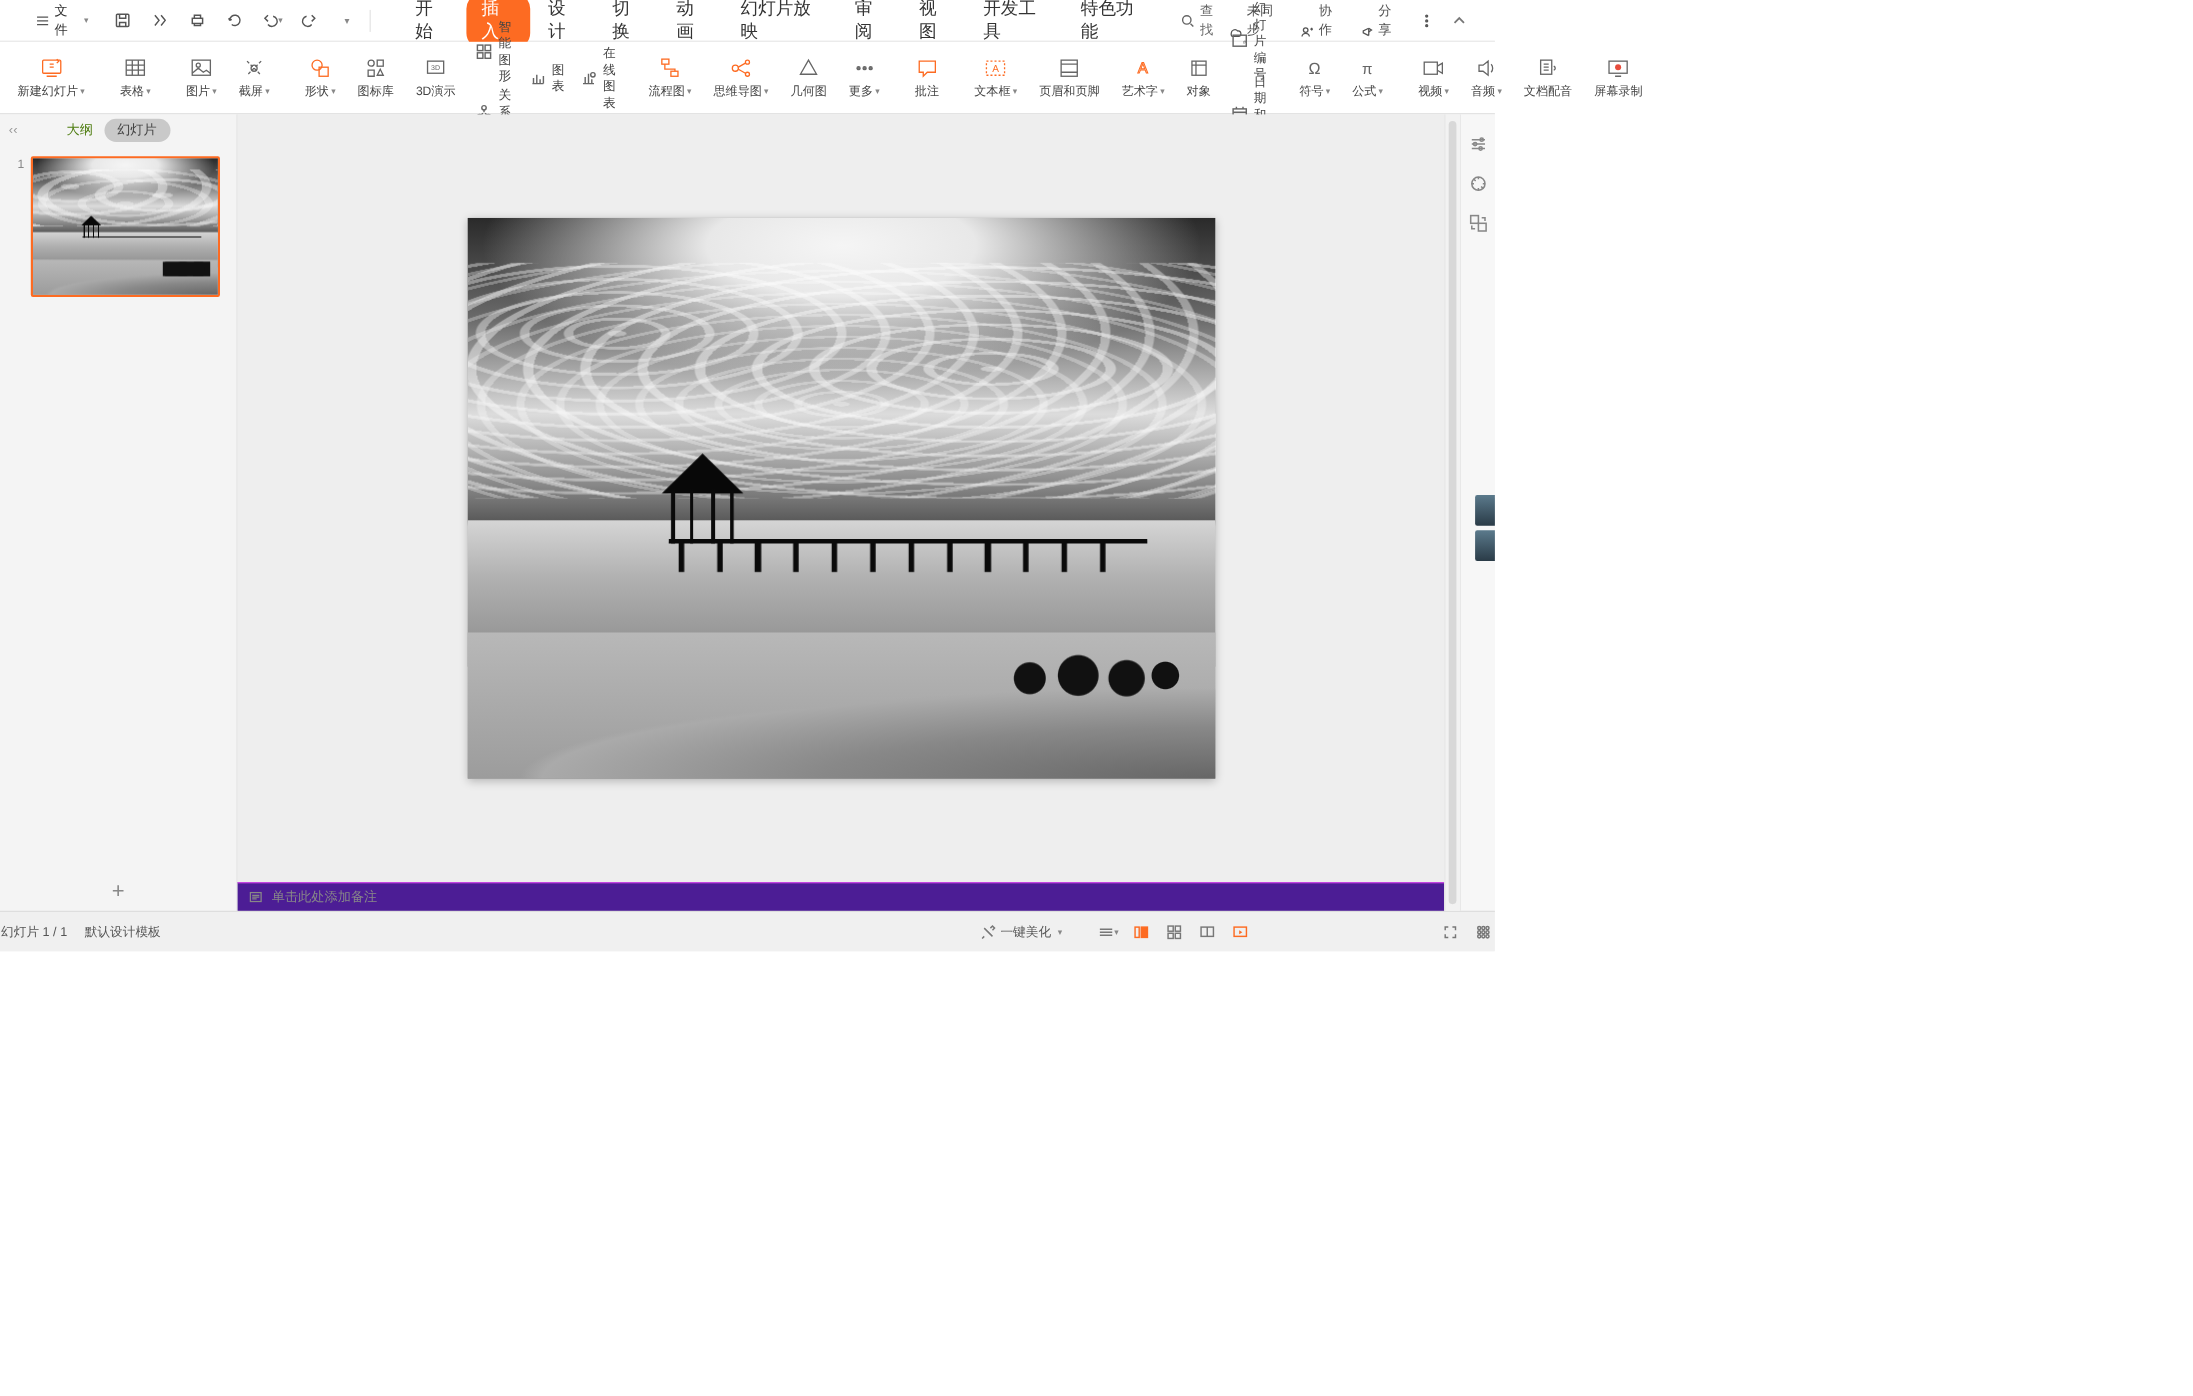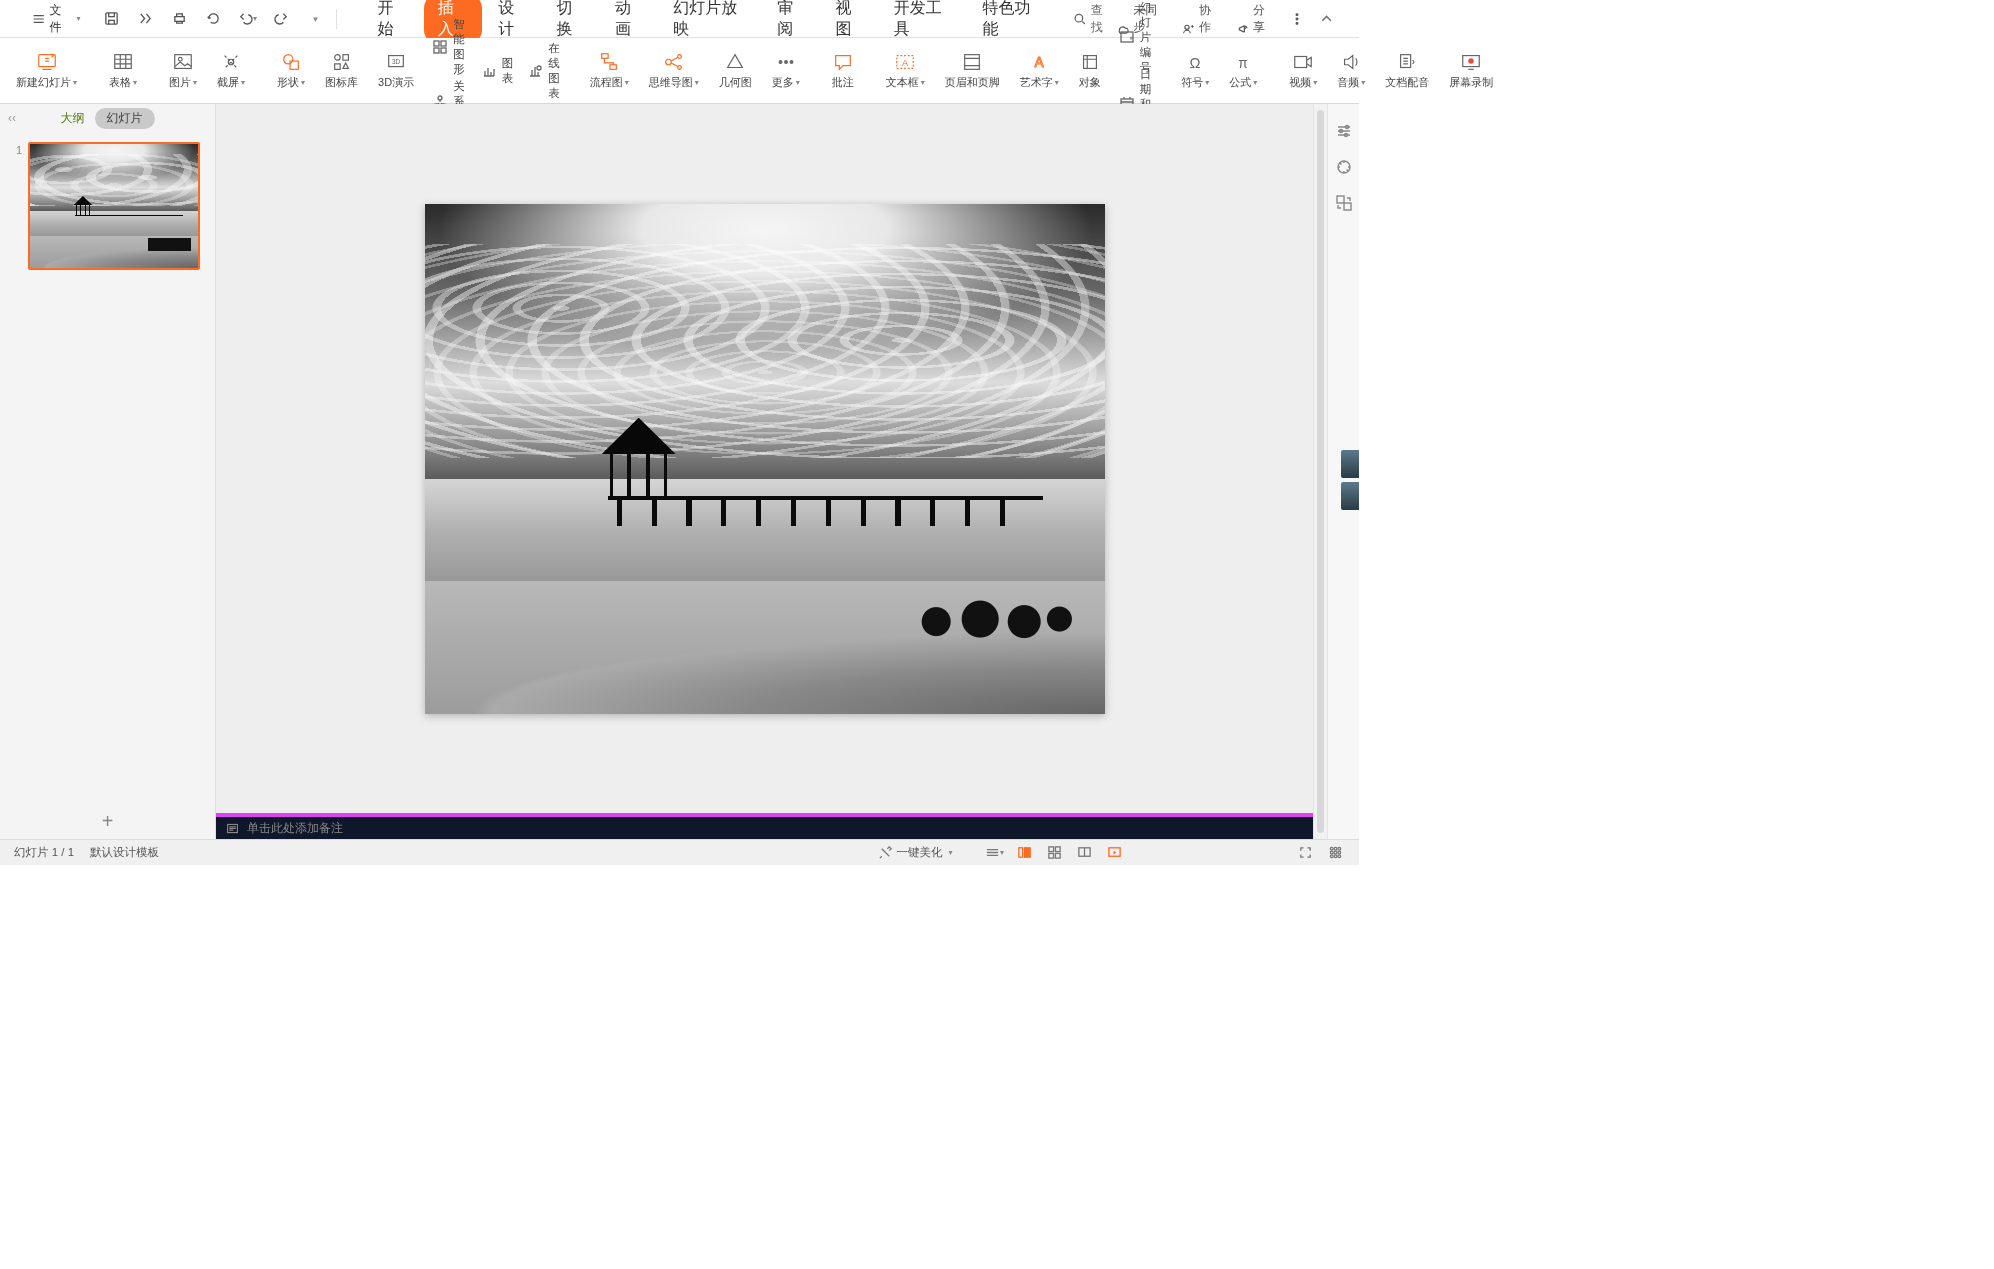--- a/index.html
+++ b/index.html
@@ -46,30 +46,30 @@
 .pt.active { background:#c9c9c9; color:#444; padding:2px 12px; border-radius:11px; }
 .thumbs { flex:1; overflow:auto; padding:10px 14px; }
 .thumb-wrap { display:flex; gap:6px; }
 .tnum { font-size:11px; color:#888; width:8px; text-align:right; padding-top:2px; }
 .thumb { width:172px; height:128px; border:2px solid #fd6b22; border-radius:2px; background:#ddd; overflow:hidden; cursor:pointer; position:relative; }
 .add-slide { height:36px; display:flex; align-items:center; justify-content:center; color:#888; font-size:20px; cursor:pointer; }
 
 .canvas { flex:1; background:#eee; display:flex; flex-direction:column; position:relative; }
 .canvas-scroll { flex:1; display:flex; align-items:center; justify-content:center; overflow:auto; }
 .slide { width:680px; height:510px; background:#fff; box-shadow:0 2px 8px rgba(0,0,0,.25); position:relative; overflow:hidden; }
-.notes { height:26px; border-top:4px solid #d946ef; background:#0f172a; display:flex; align-items:center; padding:0 10px; gap:8px; color:#888; font-size:12px; cursor:text; }
+.notes { height:26px; border-top:1px solid #d946ef; background:#4c1d95; display:flex; align-items:center; padding:0 10px; gap:8px; color:#888; font-size:12px; cursor:text; }
 .notes svg { width:13px; height:13px; stroke:#888; fill:none; stroke-width:1.4; }
 
 .vscroll { width:14px; background:#f2f2f2; border-left:1px solid #e4e4e4; position:relative; }
 .vscroll::before { content:""; position:absolute; top:6px; bottom:6px; left:3px; right:3px; background:#d8d8d8; border-radius:4px; }
 .rsidebar { width:32px; background:#f7f7f7; border-left:1px solid #e4e4e4; display:flex; flex-direction:column; align-items:center; padding-top:18px; gap:18px; }
 .rsidebar .rsico { width:18px; height:18px; cursor:pointer; }
 .rsidebar .rsico svg { width:18px; height:18px; stroke:#888; fill:none; stroke-width:1.4; }
 
-.status { height:26px; background:#f0f0f0; border-top:1px solid #dcdcdc; display:flex; align-items:center; padding:0 14px; font-size:11.5px; color:#555; gap:16px; }
+.status { height:37px; background:#f0f0f0; border-top:1px solid #dcdcdc; display:flex; align-items:center; padding:0 1px; font-size:11.5px; color:#555; gap:16px; }
 .status .right { margin-left:auto; display:flex; align-items:center; gap:10px; }
 .st-ico { width:20px; height:20px; display:flex; align-items:center; justify-content:center; cursor:pointer; }
 .st-ico svg { width:15px; height:15px; stroke:#777; fill:none; stroke-width:1.4; }
 .st-ico.active svg { stroke:#fd6b22; }
 .zoom { display:flex; align-items:center; gap:6px;margin-top:47px; }
 .zoom .track { width:96px; height:3px; background:#ccc; position:relative; border-radius:2px; }
 .zoom .knob { position:absolute; top:-4px; left:58%; width:10px; height:10px; background:#fff; border:1px solid #aaa; border-radius:50%; }
 
 
 .wm { position:absolute; right:28px; bottom:24px; color:rgba(255,255,255,.92); text-align:right; pointer-events:none; z-index:500; }

